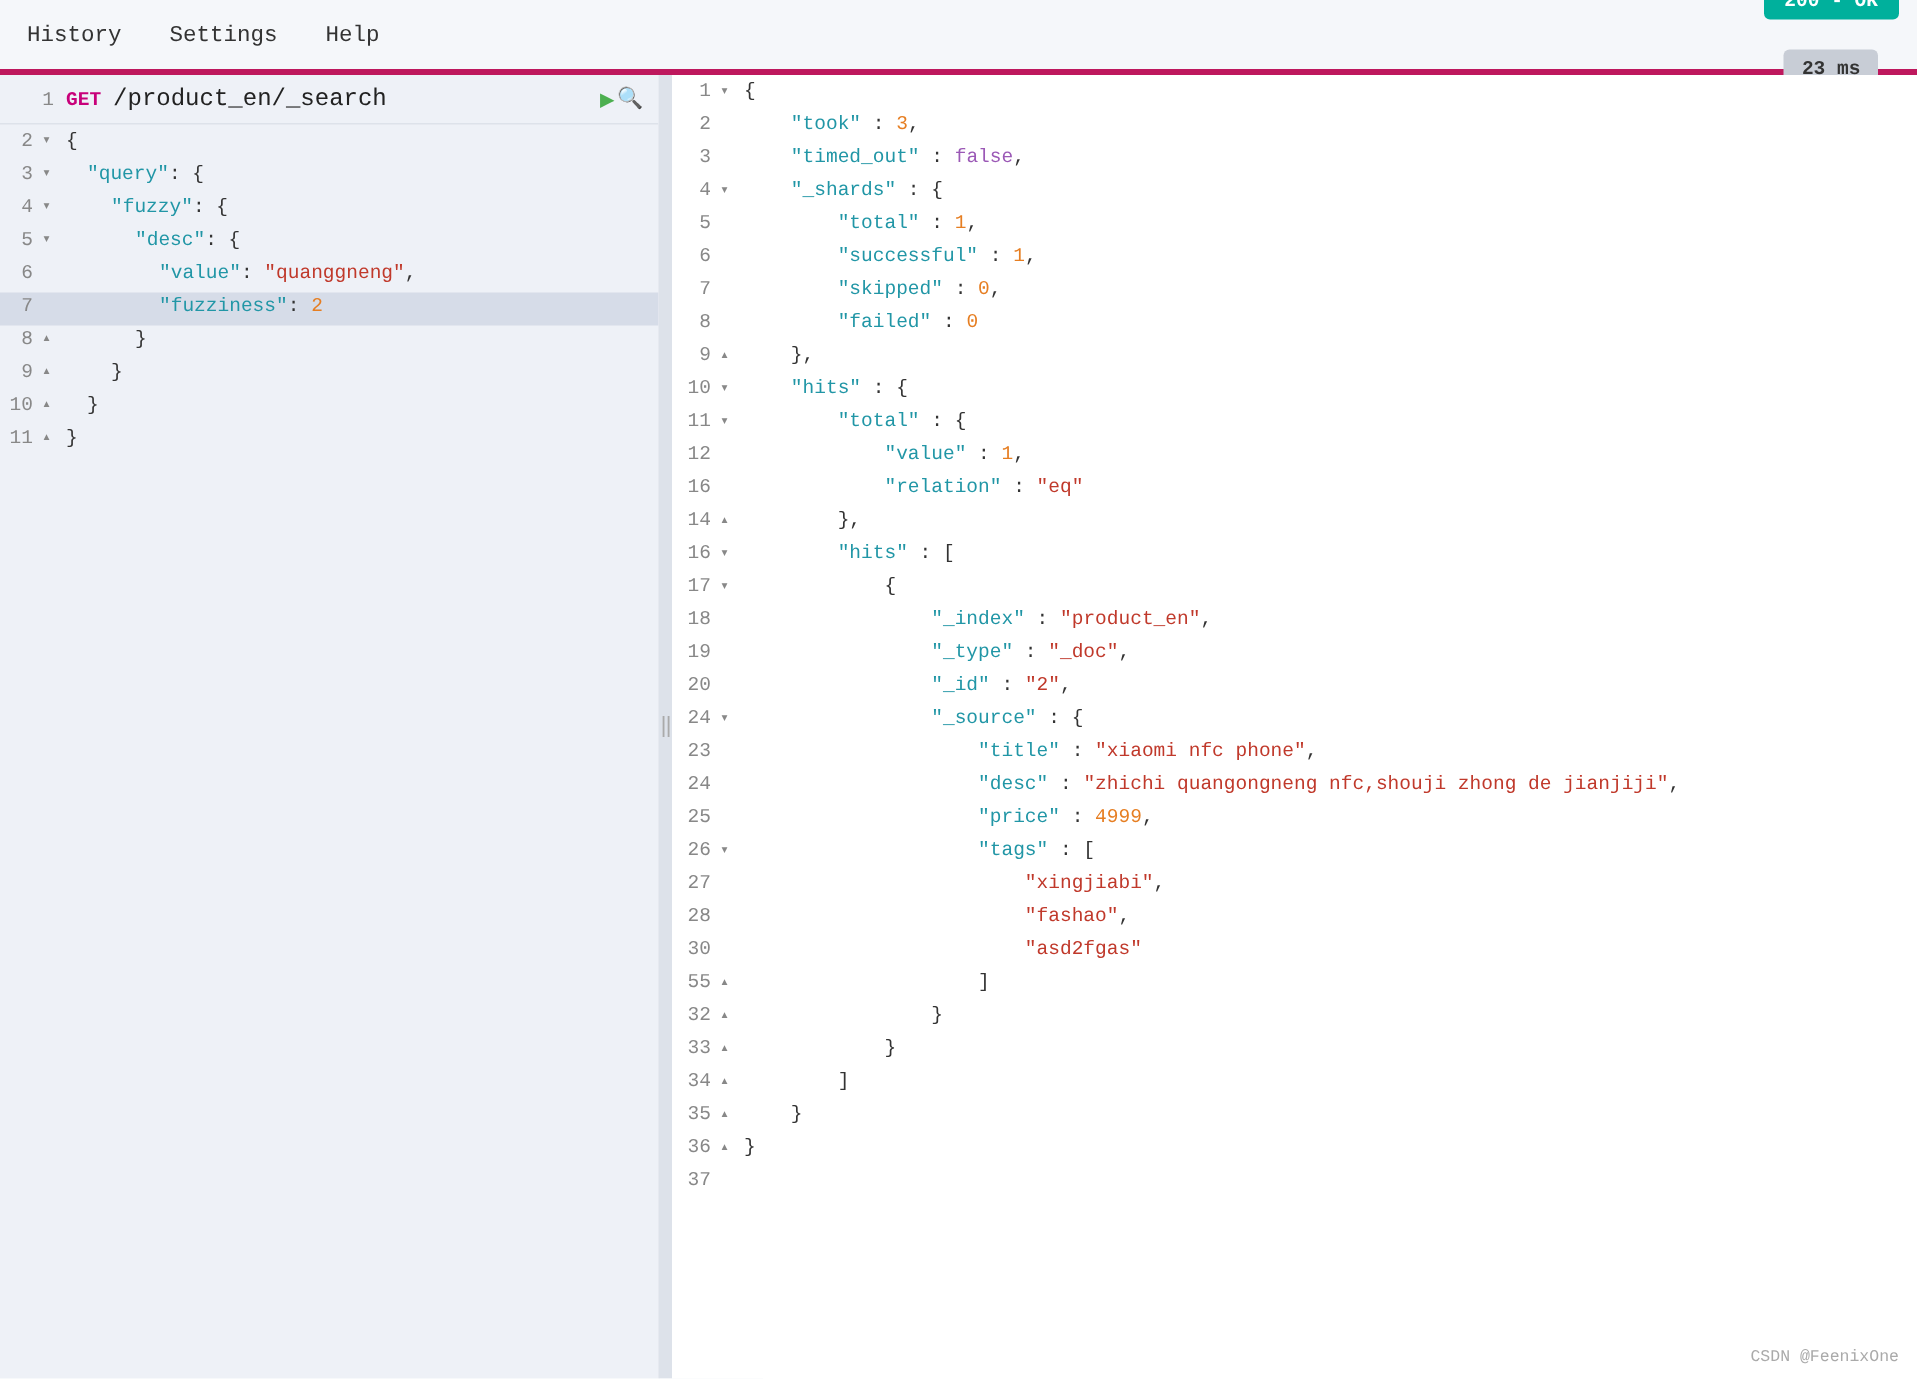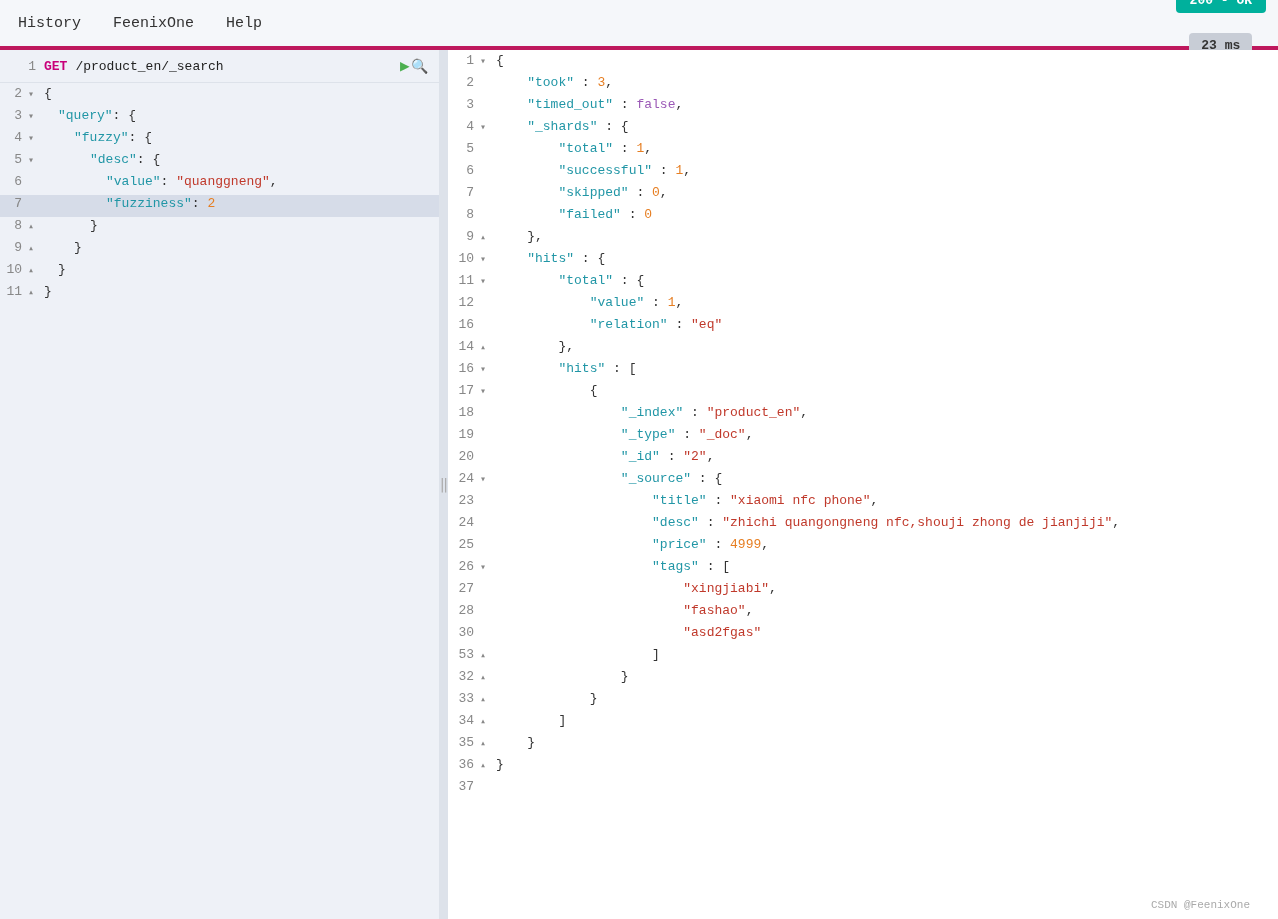--- a/index.html
+++ b/index.html
@@ -88,21 +88,21 @@
       user-select: none;
       font-size: 13px;
     }
     .get-method {
       color: #c8007a;
       font-weight: 600;
       font-size: 13px;
     }
     .request-url {
       color: #222;
-      font-size: 13px;
+      font-size: 16px;
       text-align: center;
     }
     .btn-run {
       background: transparent;
       border: none;
       cursor: pointer;
       color: #4caf50;
       font-size: 16px;
       display: flex;
       align-items: center;
@@ -210,31 +210,31 @@
       color: #aaa;
       font-size: 14px;
       user-select: none;
       flex-shrink: 0;
     }
 
     
     .watermark {
       position: fixed;
       bottom: 8px;
-      right: 28px;
+      right: 12px;
       font-size: 11px;
       color: #aaa;
     }
   </style>
 </head>
 <body>
 
 <div class="top-nav">
   <span class="nav-item active">History</span>
-  <span class="nav-item">FeenixOne</span>
+  <span class="nav-item">Settings</span>
   <span class="nav-item">Help</span>
   <div class="top-right">
     <span class="status-badge">200 - OK</span>
     <span class="time-badge">23 ms</span>
   </div>
 </div>
 
 <div class="main-area">
 
   <div class="left-panel">
@@ -477,21 +477,21 @@
       </div>
 
 
       <div class="response-line">
         <span class="line-num">30</span>
         <span class="toggle">&nbsp;</span>
         <span class="code-content">&nbsp;&nbsp;&nbsp;&nbsp;&nbsp;&nbsp;&nbsp;&nbsp;&nbsp;&nbsp;&nbsp;&nbsp;&nbsp;&nbsp;&nbsp;&nbsp;&nbsp;&nbsp;&nbsp;&nbsp;&nbsp;&nbsp;&nbsp;&nbsp;<span class="str-color">"asd2fgas"</span></span>
       </div>
 
       <div class="response-line">
-        <span class="line-num">53</span>
+        <span class="line-num">55</span>
         <span class="toggle">▴</span>
         <span class="code-content">&nbsp;&nbsp;&nbsp;&nbsp;&nbsp;&nbsp;&nbsp;&nbsp;&nbsp;&nbsp;&nbsp;&nbsp;&nbsp;&nbsp;&nbsp;&nbsp;&nbsp;&nbsp;&nbsp;&nbsp;<span class="punc-color">]</span></span>
       </div>
 
       <div class="response-line">
         <span class="line-num">32</span>
         <span class="toggle">▴</span>
         <span class="code-content">&nbsp;&nbsp;&nbsp;&nbsp;&nbsp;&nbsp;&nbsp;&nbsp;&nbsp;&nbsp;&nbsp;&nbsp;&nbsp;&nbsp;&nbsp;&nbsp;<span class="punc-color">}</span></span>
       </div>
 

